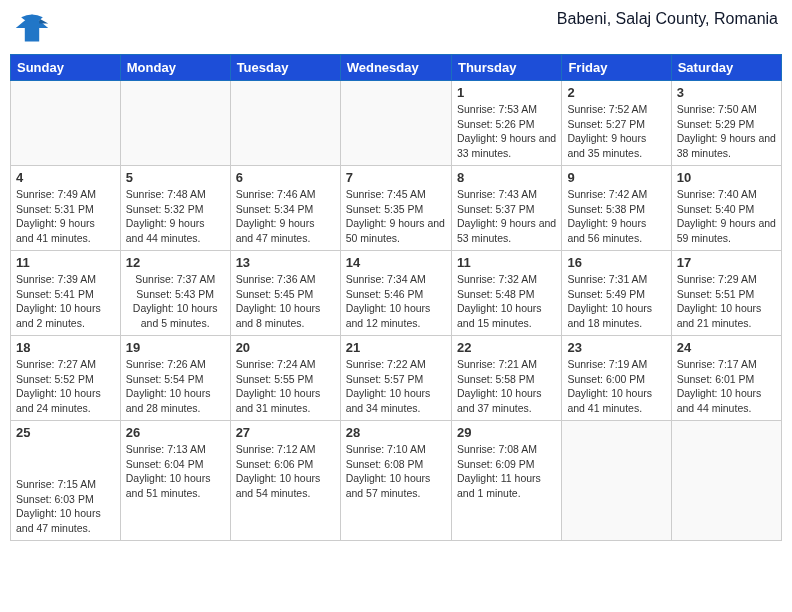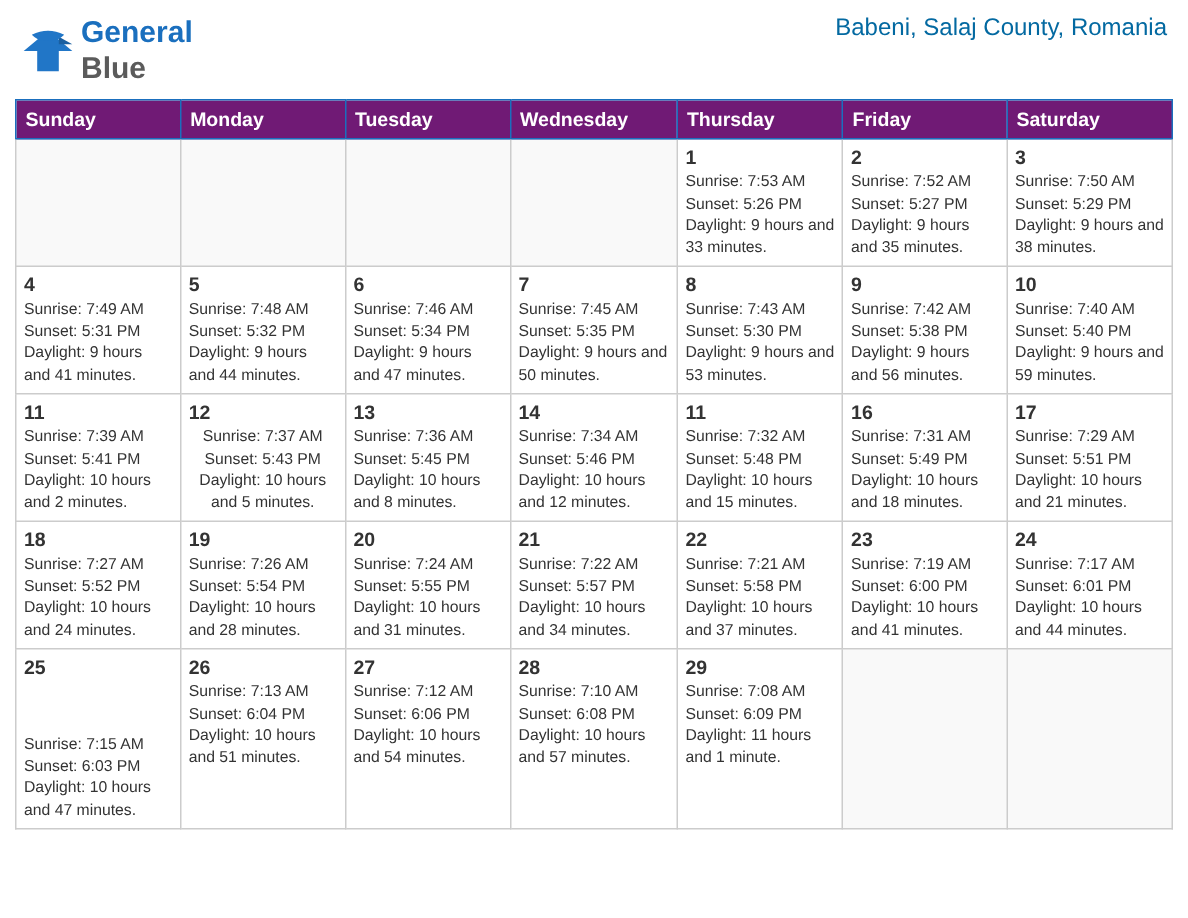--- a/index.html
+++ b/index.html
@@ -31,29 +31,29 @@
     }
     .title-area h1 {
       font-size: 36px;
       font-weight: bold;
       color: #333;
       line-height: 1.1;
     }
     .title-area h2 {
       font-size: 16px;
       font-weight: normal;
-      color: #0369a1;
+      color: #0f172a;
     }
     .calendar {
       width: 100%;
       border-collapse: collapse;
       font-size: 11px;
     }
     .calendar thead tr th {
-      background: #701a75;
+      background: #1d4ed8;
       color: #fff;
       padding: 5px 6px;
       text-align: left;
       font-size: 13px;
       font-weight: bold;
       border: 1px solid #1a6fbe;
     }
     .calendar tbody tr td {
       border: 1px solid #ccc;
       vertical-align: top;
@@ -85,24 +85,20 @@
 <body>
 
 <div class="header-area">
   <div class="logo">
     <svg class="logo-bird" viewBox="0 0 40 40" xmlns="http://www.w3.org/2000/svg">
       <polygon points="20,5 38,20 28,20 28,35 12,35 12,20 2,20" fill="#2176c7"></polygon>
       <polygon points="20,5 38,15 28,15 28,10" fill="#1a5fa0"></polygon>
 
       <path d="M8,8 Q20,2 32,8 Q26,14 20,12 Q14,14 8,8Z" fill="#2176c7"></path>
     </svg>
-    <div>
-      <div style="font-size:20px;font-weight:bold;color:#1a6fbe;line-height:1.2;">General</div>
-      <div style="font-size:20px;font-weight:bold;color:#5b5b5b;line-height:1.2;">Blue</div>
-    </div>
   </div>
   <div class="title-area">
     <h2>Babeni, Salaj County, Romania</h2>
   </div>
 </div>
 
 <table class="calendar">
   <thead>
     <tr id="header-row">
         <th>Sunday</th>
@@ -160,21 +156,21 @@
         </td>
         <td>
           <span class="day-number">7</span>
           <div class="day-info" style="white-space: pre-line;">Sunrise: 7:45 AM
 Sunset: 5:35 PM
 Daylight: 9 hours and 50 minutes.</div>
         </td>
         <td>
           <span class="day-number">8</span>
           <div class="day-info" style="white-space: pre-line;">Sunrise: 7:43 AM
-Sunset: 5:30 PM
+Sunset: 5:37 PM
 Daylight: 9 hours and 53 minutes.</div>
         </td>
         <td>
           <span class="day-number">9</span>
           <div class="day-info" style="white-space: pre-line;">Sunrise: 7:42 AM
 Sunset: 5:38 PM
 Daylight: 9 hours and 56 minutes.</div>
         </td>
         <td>
           <span class="day-number">10</span>

